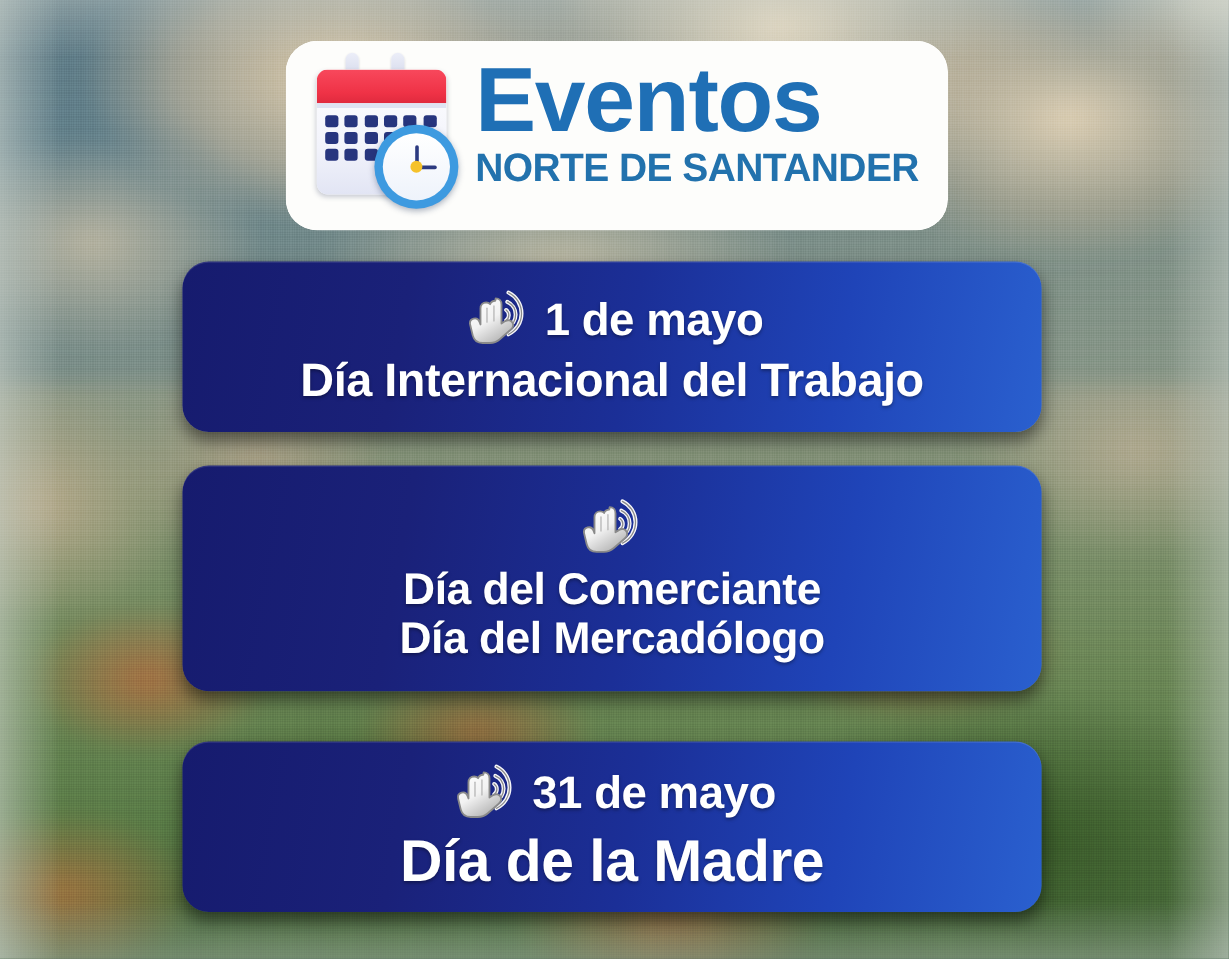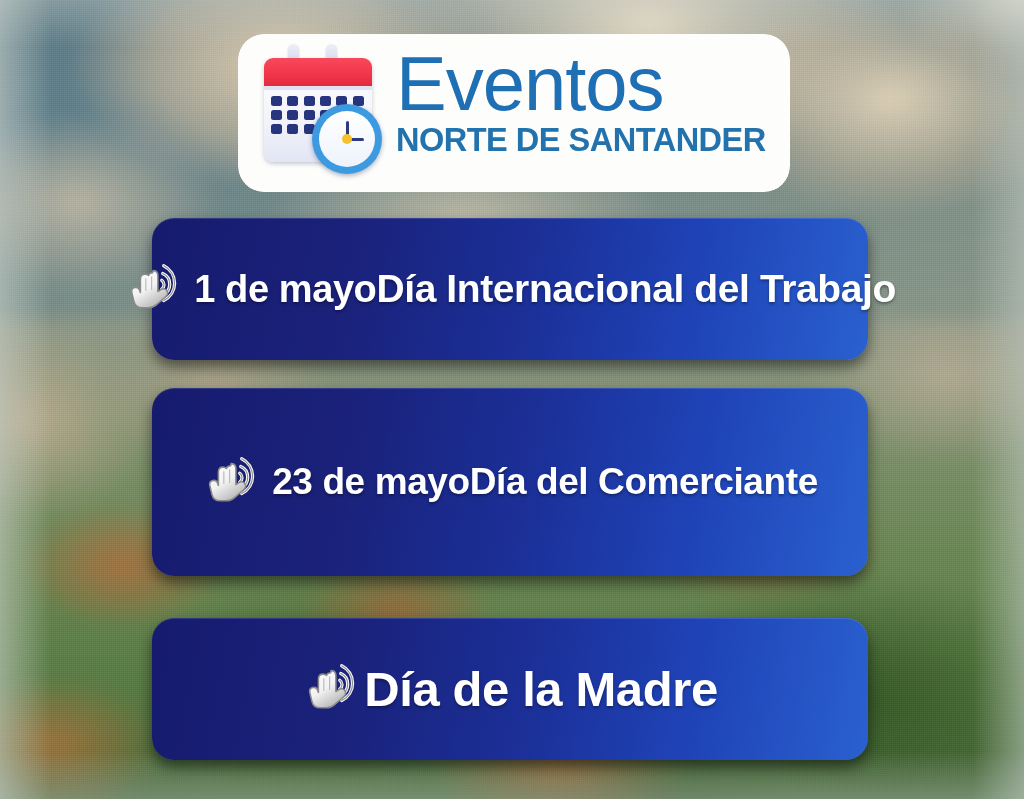--- a/index.html
+++ b/index.html
@@ -137,37 +137,37 @@
   }
   .clock-h { left:34px; top:17px; width:3px; height:19px; }
   .clock-m { left:35px; top:34px; width:17px; height:3px; }
   .clock-pin{
     position:absolute; left:30px; top:30px; width:10px; height:10px;
     border-radius:50%; background:#f5c22b; z-index:3;
   }
 
   .logo-text { position:absolute; left:158px; top:14px; width:384px; z-index:3; }
   .logo-title {
-    font-size:76px; font-weight:normal; color:#1f6fb5;
+    font-size:76px; font-weight:bold; color:#1f6fb5;
     letter-spacing:-1px; line-height:.96; font-family:"Liberation Sans", sans-serif;
   }
   .logo-sub {
     font-size:33px; font-weight:bold; color:#2272ad;
     letter-spacing:-.5px; line-height:1; margin-top:2px;
     transform:scaleX(.985); transform-origin:left center;
     white-space:nowrap;
   }
 
   
   .card {
     position:absolute;
     border-radius:22px;
     background:linear-gradient(100deg,#161b6e 0%,#1a2179 26%,#1b2f97 52%,#1f44b8 76%, #2a60cf 100%);
     box-shadow:0 7px 14px rgba(0,0,0,.5), inset 0 1px 0 rgba(255,255,255,.12);
-    display:flex; flex-direction:row; align-items:center; justify-content:center;
+    display:flex; flex-direction:column; align-items:center; justify-content:center;
     color:#ffffff;
   }
   .card1 { left:152px; top:218px; width:716px; height:142px; }
   .card2 { left:152px; top:388px; width:716px; height:188px; }
   .card3 { left:152px; top:618px; width:716px; height:142px; }
 
   .card-row1 { display:flex; align-items:center; justify-content:center; gap:8px; }
 
   .card-line {
     font-size:38px; font-weight:bold; line-height:1.12;
@@ -288,23 +288,23 @@
         <path d="M41 6 A20 20 0 0 1 41 42"></path>
         <path d="M40 14 A12 12 0 0 1 40 36"></path>
         <path d="M39 21 A5.5 5.5 0 0 1 39 30"></path>
       </g>
       <path d="M30 11 c3.2 0 5 2.3 5 5.2 v16.5 l3.2 -2.1 c2.4 -1.5 5.3 -0.7 6.4 1.6 c1 2.1 0.2 4.3 -1.6 5.8 l-9.4 8.2 c-2.5 2.2 -5.3 3.3 -8.6 3.3 h-6.2 c-4.4 0 -7.6 -2.6 -8.6 -6.6 l-2.2 -9.1 c-0.6 -2.6 0.7 -4.7 3 -5.3 c2.2 -0.6 4.2 0.5 5 2.6 l0.9 2.4 v-13.8 c0 -2.9 1.8 -5.1 4.9 -5.1 c1.4 0 2.6 0.5 3.4 1.4 c0.7 -1.8 2.3 -2.9 4.4 -2.9 z" fill="url(#hg2)" stroke="#8a8a8a" stroke-width="1.6" stroke-linejoin="round"></path>
       <g stroke="#b0b0b0" stroke-width="1.2" fill="none" stroke-linecap="round" opacity=".85">
         <path d="M22.5 19.5 v12"></path>
         <path d="M28.5 17.5 v13"></path>
       </g>
     </svg>
-    <span class="card-date">23 de mayo</span>
   </div>
   <div class="card-line">Día del Comerciante</div>
+  <div class="card-line">Día del Mercadólogo</div>
 </div>
 
 <div class="card card3">
   <div class="card-row1">
     <svg class="tap-icon" viewBox="0 0 64 60">
       <defs>
         <linearGradient id="hg3" x1="0" y1="0" x2="0.6" y2="1">
           <stop offset="0%" stop-color="#ffffff"></stop>
           <stop offset="55%" stop-color="#f2f2f2"></stop>
           <stop offset="100%" stop-color="#b8b8b8"></stop>
@@ -319,15 +319,16 @@
         <path d="M41 6 A20 20 0 0 1 41 42"></path>
         <path d="M40 14 A12 12 0 0 1 40 36"></path>
         <path d="M39 21 A5.5 5.5 0 0 1 39 30"></path>
       </g>
       <path d="M30 11 c3.2 0 5 2.3 5 5.2 v16.5 l3.2 -2.1 c2.4 -1.5 5.3 -0.7 6.4 1.6 c1 2.1 0.2 4.3 -1.6 5.8 l-9.4 8.2 c-2.5 2.2 -5.3 3.3 -8.6 3.3 h-6.2 c-4.4 0 -7.6 -2.6 -8.6 -6.6 l-2.2 -9.1 c-0.6 -2.6 0.7 -4.7 3 -5.3 c2.2 -0.6 4.2 0.5 5 2.6 l0.9 2.4 v-13.8 c0 -2.9 1.8 -5.1 4.9 -5.1 c1.4 0 2.6 0.5 3.4 1.4 c0.7 -1.8 2.3 -2.9 4.4 -2.9 z" fill="url(#hg3)" stroke="#8a8a8a" stroke-width="1.6" stroke-linejoin="round"></path>
       <g stroke="#b0b0b0" stroke-width="1.2" fill="none" stroke-linecap="round" opacity=".85">
         <path d="M22.5 19.5 v12"></path>
         <path d="M28.5 17.5 v13"></path>
       </g>
     </svg>
+    <span class="card-date">31 de mayo</span>
   </div>
   <div class="card-line">Día de la Madre</div>
 </div>
 
 </body></html>

